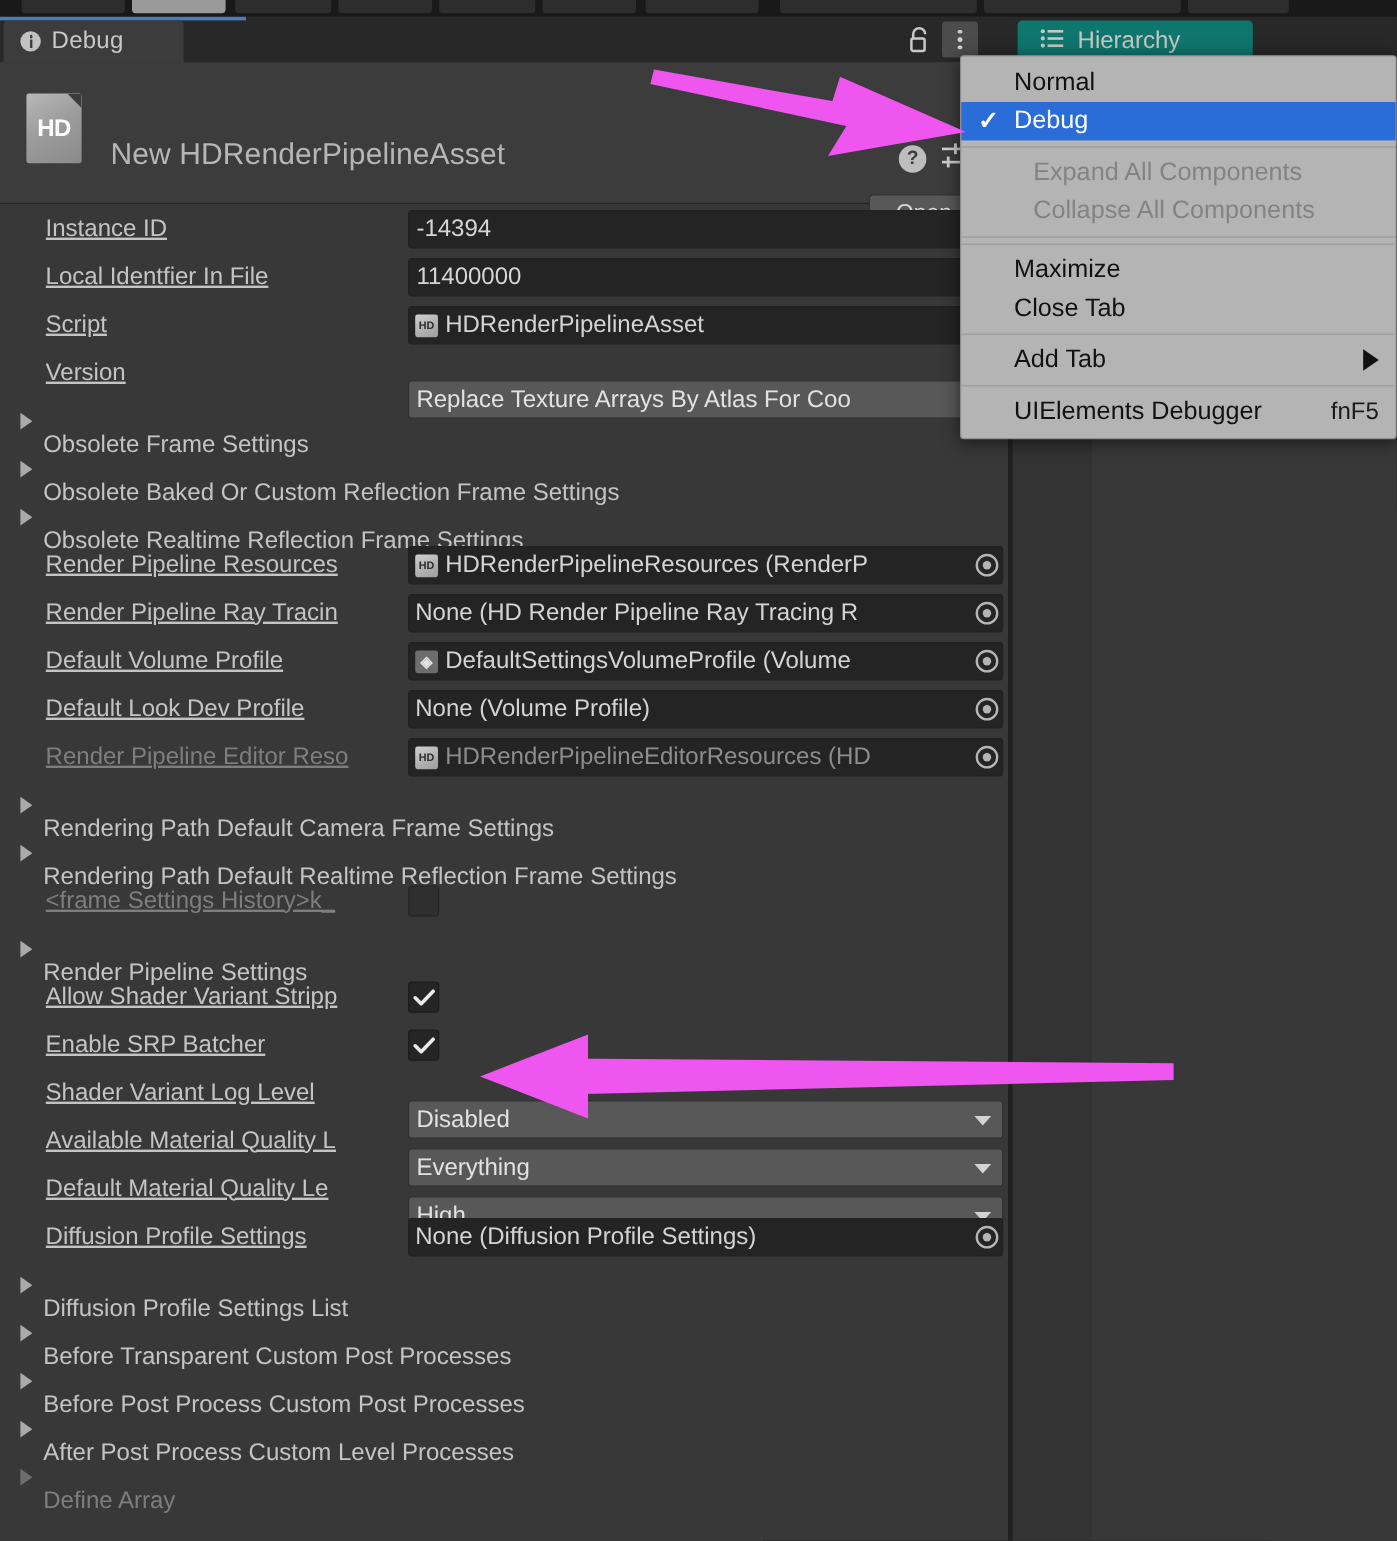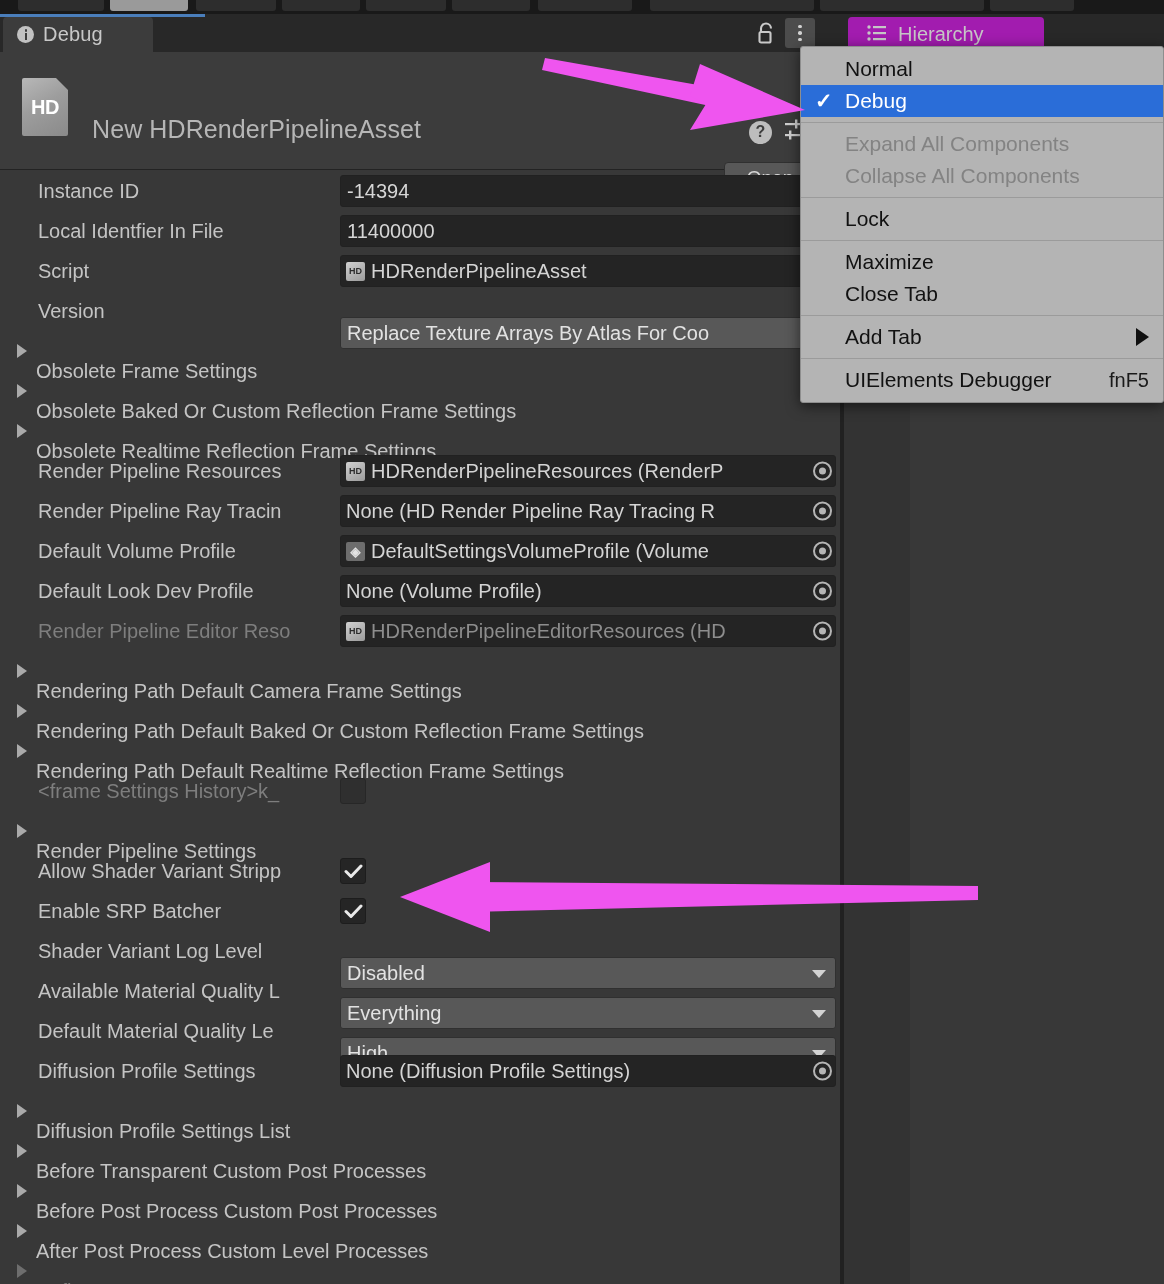--- a/index.html
+++ b/index.html
@@ -101,21 +101,21 @@
     color: #d8d8d8; font-size: 19px;
     display: flex; align-items: center; justify-content: center;
   }
 
   
   .props { position: absolute; left: 0; top: 157px; width: 840px; }
   .row { position: relative; height: 40px; display: flex; align-items: center; }
   .label {
     position: absolute; left: 38px; width: 300px; height: 40px;
     display: flex; align-items: center;
-    color: #c4c4c4; font-size: 20px; white-space: nowrap; overflow: hidden;
+    color: #c4c4c4; font-size: 20px; white-space: nowrap; overflow: hidden; text-decoration: underline;
   }
   .label.dim { color: #7e7e7e; }
   .field {
     position: absolute; left: 340px; right: 4px; height: 32px;
     display: flex; align-items: center;
   }
   .txt-field {
     width: 100%; height: 32px; background: #242424;
     border: 1px solid #212121; border-radius: 3px;
     color: #d6d6d6; font-size: 20px;
@@ -183,21 +183,21 @@
   .right-panel {
     position: absolute; left: 840px; top: 14px; width: 324px; height: 1270px;
     background: #2b2b2b;
   }
   .hier-tabbar {
     position: absolute; left: 0; top: 0; width: 324px; height: 38px;
     background: #282828;
   }
   .hier-tab {
     position: absolute; left: 8px; top: 3px; width: 196px; height: 35px;
-    background: #a21caf; border-radius: 4px 4px 0 0;
+    background: #0f766e; border-radius: 4px 4px 0 0;
     display: flex; align-items: center; gap: 10px; padding-left: 18px;
   }
   .hier-tab-label { color: #c6c6c6; font-size: 20px; }
   .hier-body {
     position: absolute; left: 0; top: 38px; width: 324px; bottom: 0;
     background: #383838;
   }
   .hier-gutter {
     position: absolute; left: 0; top: 0; width: 4px; bottom: 0; background: #212121;
   }
@@ -210,21 +210,21 @@
     position: absolute; left: 800px; top: 46px; width: 364px;
     background: #b4b4b4; border: 1px solid #8e8e8e;
     border-radius: 3px; box-shadow: 0 3px 14px rgba(0,0,0,.55);
     padding: 6px 0; z-index: 50;
   }
   .ctx-item {
     height: 32px; display: flex; align-items: center;
     padding-left: 44px; padding-right: 14px;
     color: #111; font-size: 21px; position: relative;
   }
-  .ctx-item.disabled { color: #838383; }
+  .ctx-item.disabled { color: #838383; margin-left: 16px; }
   .ctx-item.selected { background: #2a6dd8; color: #fff; }
   .ctx-check {
     position: absolute; left: 14px; top: 50%; transform: translateY(-50%);
     color: #fff; font-size: 21px; font-weight: bold;
   }
   .ctx-sep { height: 1px; background: #9b9b9b; margin: 5px 0; }
   .ctx-shortcut { margin-left: auto; color: #1a1a1a; font-size: 20px; }
   .ctx-submenu-arrow {
     margin-left: auto; width: 0; height: 0;
     border-top: 9px solid transparent; border-bottom: 9px solid transparent;
@@ -417,24 +417,20 @@
         </div>
           </div>
       </div>
 
       <div class="foldout">
         <span class="tri"></span>
         <span class="foldout-label">Rendering Path Default Camera Frame Settings</span>
       </div>
       <div class="foldout">
         <span class="tri"></span>
-        <span class="foldout-label">Rendering Path Default Baked Or Custom Reflection Frame Settings</span>
-      </div>
-      <div class="foldout">
-        <span class="tri"></span>
         <span class="foldout-label">Rendering Path Default Realtime Reflection Frame Settings</span>
       </div>
 
       <div class="row">
         <div class="label dim">&lt;frame Settings History&gt;k_</div>
         <div class="cbox-wrap">
           <div class="cbox empty"></div>
         </div>
       </div>
 
@@ -538,23 +534,20 @@
       <span>Debug</span>
     </div>
     <div class="ctx-sep"></div>
     <div class="ctx-item disabled">
       <span>Expand All Components</span>
     </div>
     <div class="ctx-item disabled">
       <span>Collapse All Components</span>
     </div>
     <div class="ctx-sep"></div>
-    <div class="ctx-item">
-      <span>Lock</span>
-    </div>
     <div class="ctx-sep"></div>
     <div class="ctx-item">
       <span>Maximize</span>
     </div>
     <div class="ctx-item">
       <span>Close Tab</span>
     </div>
     <div class="ctx-sep"></div>
     <div class="ctx-item">
       <span>Add Tab</span>

